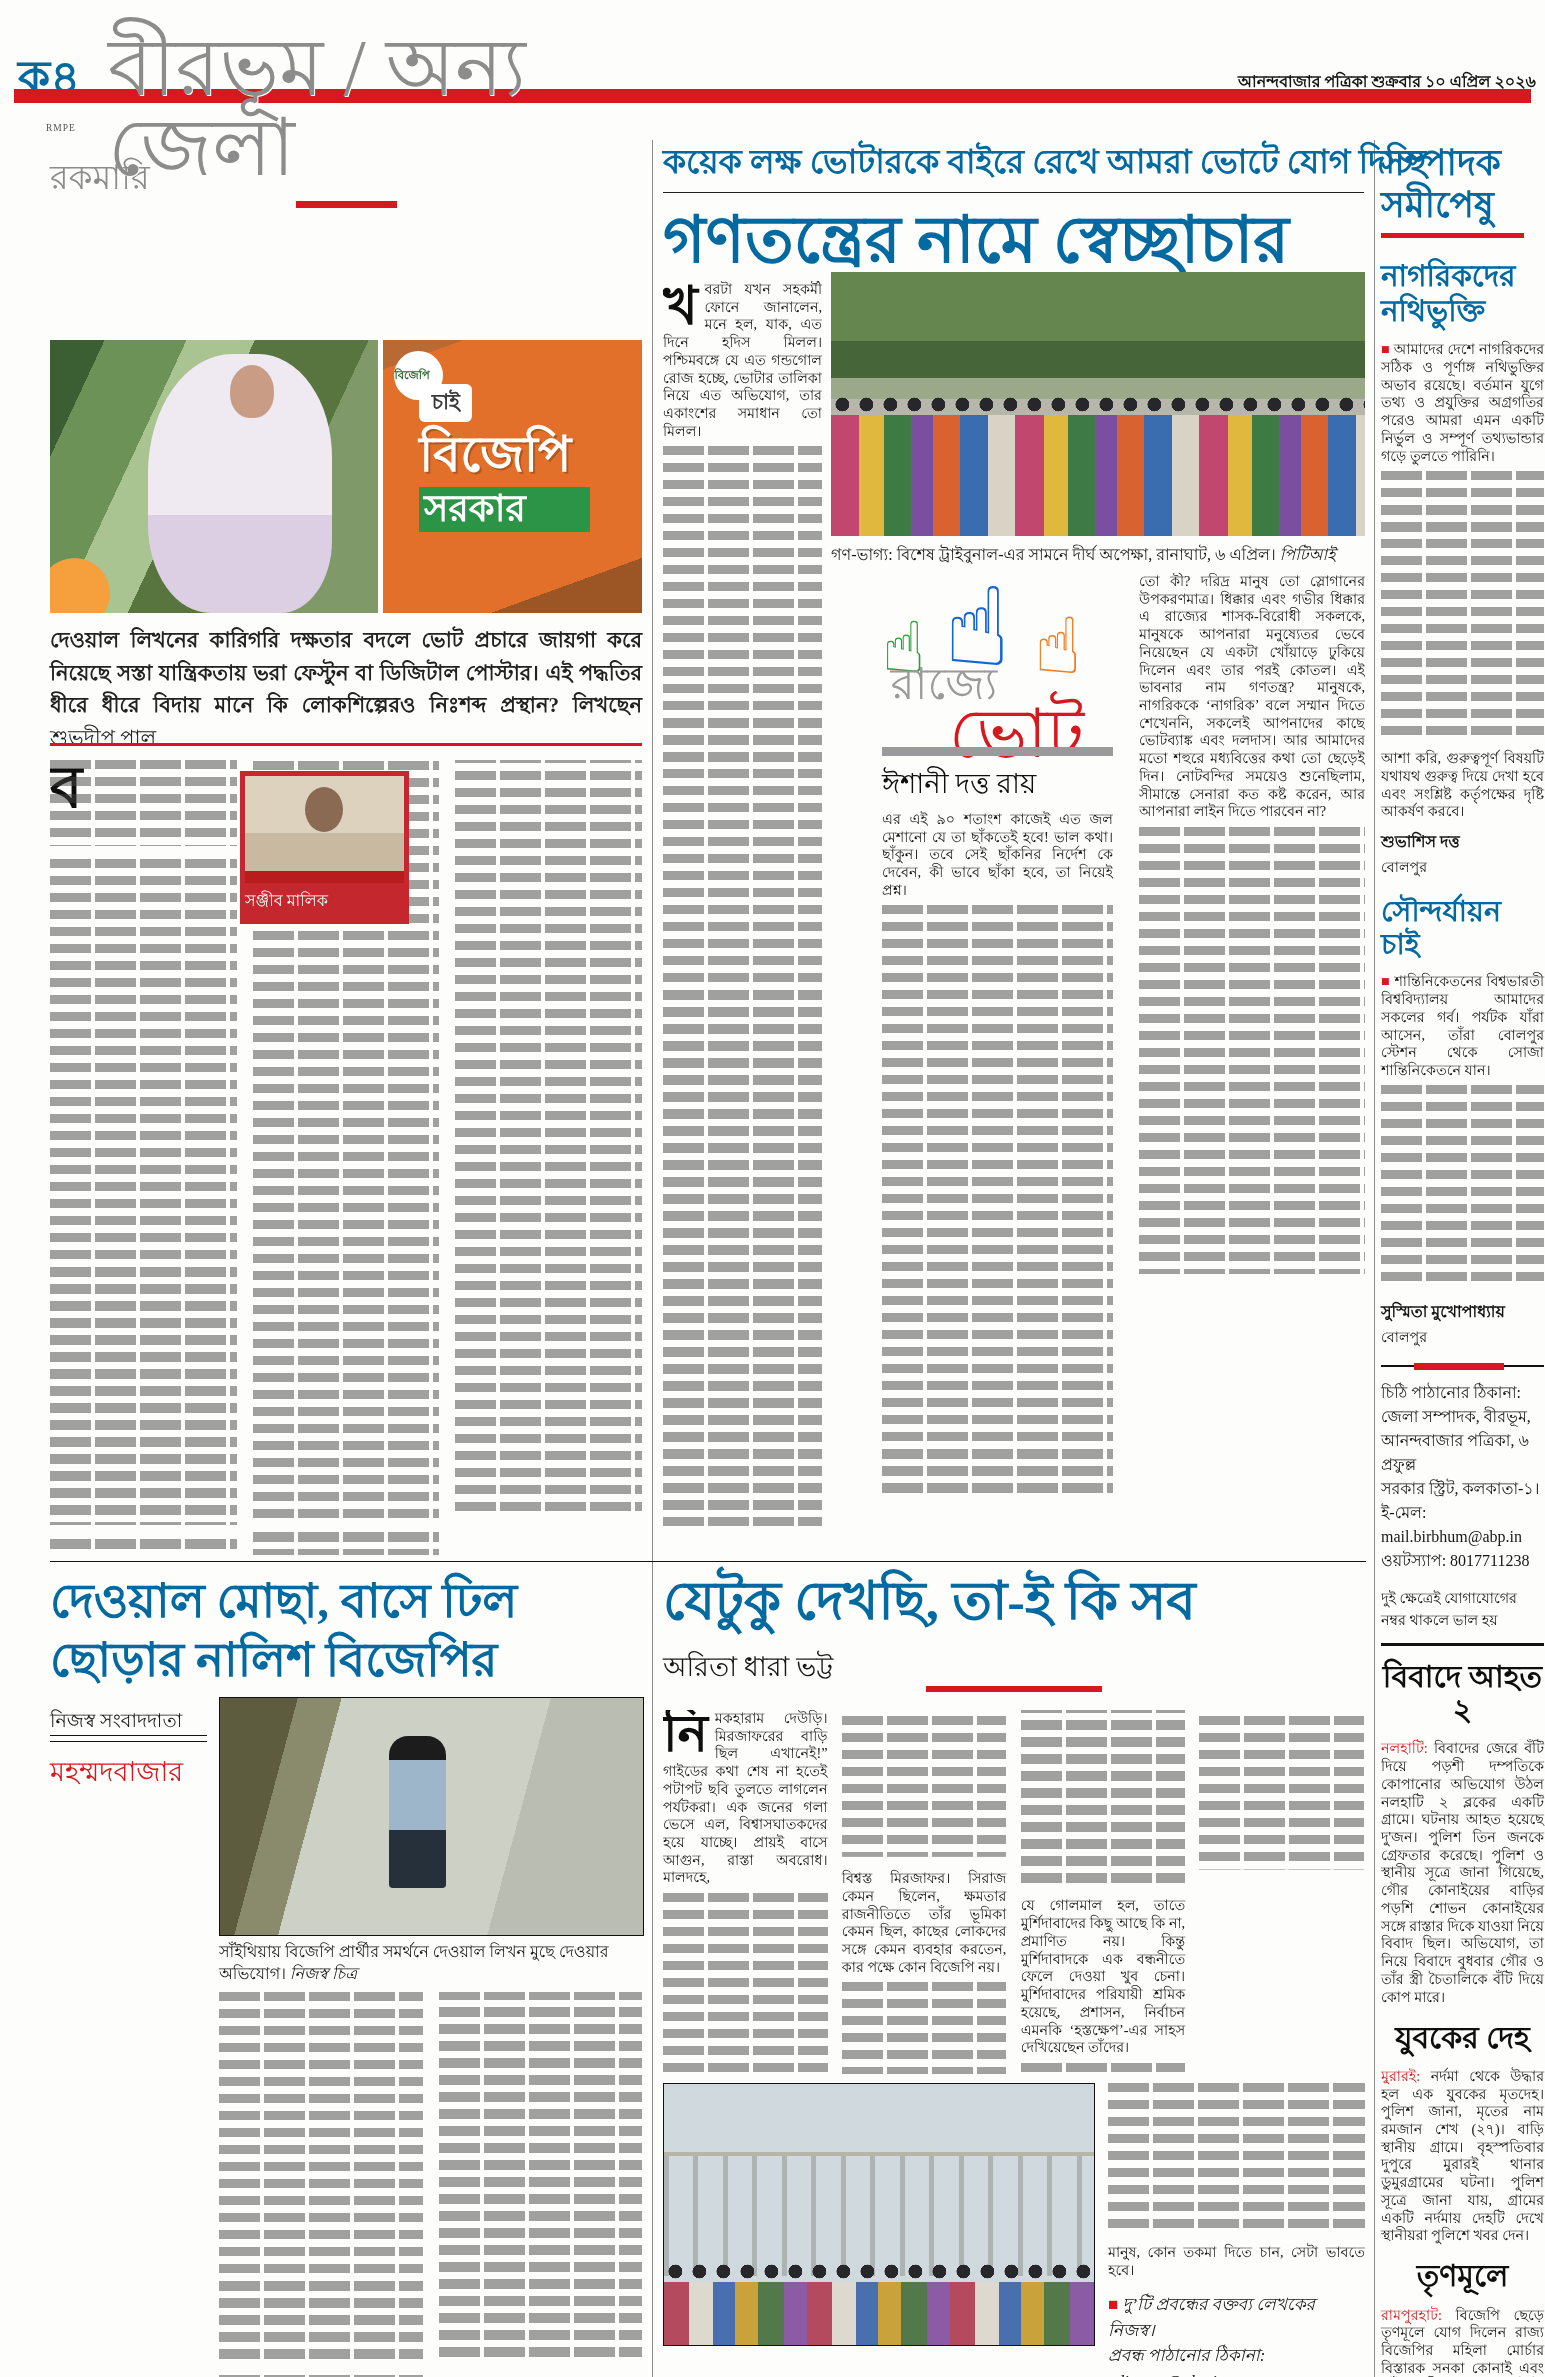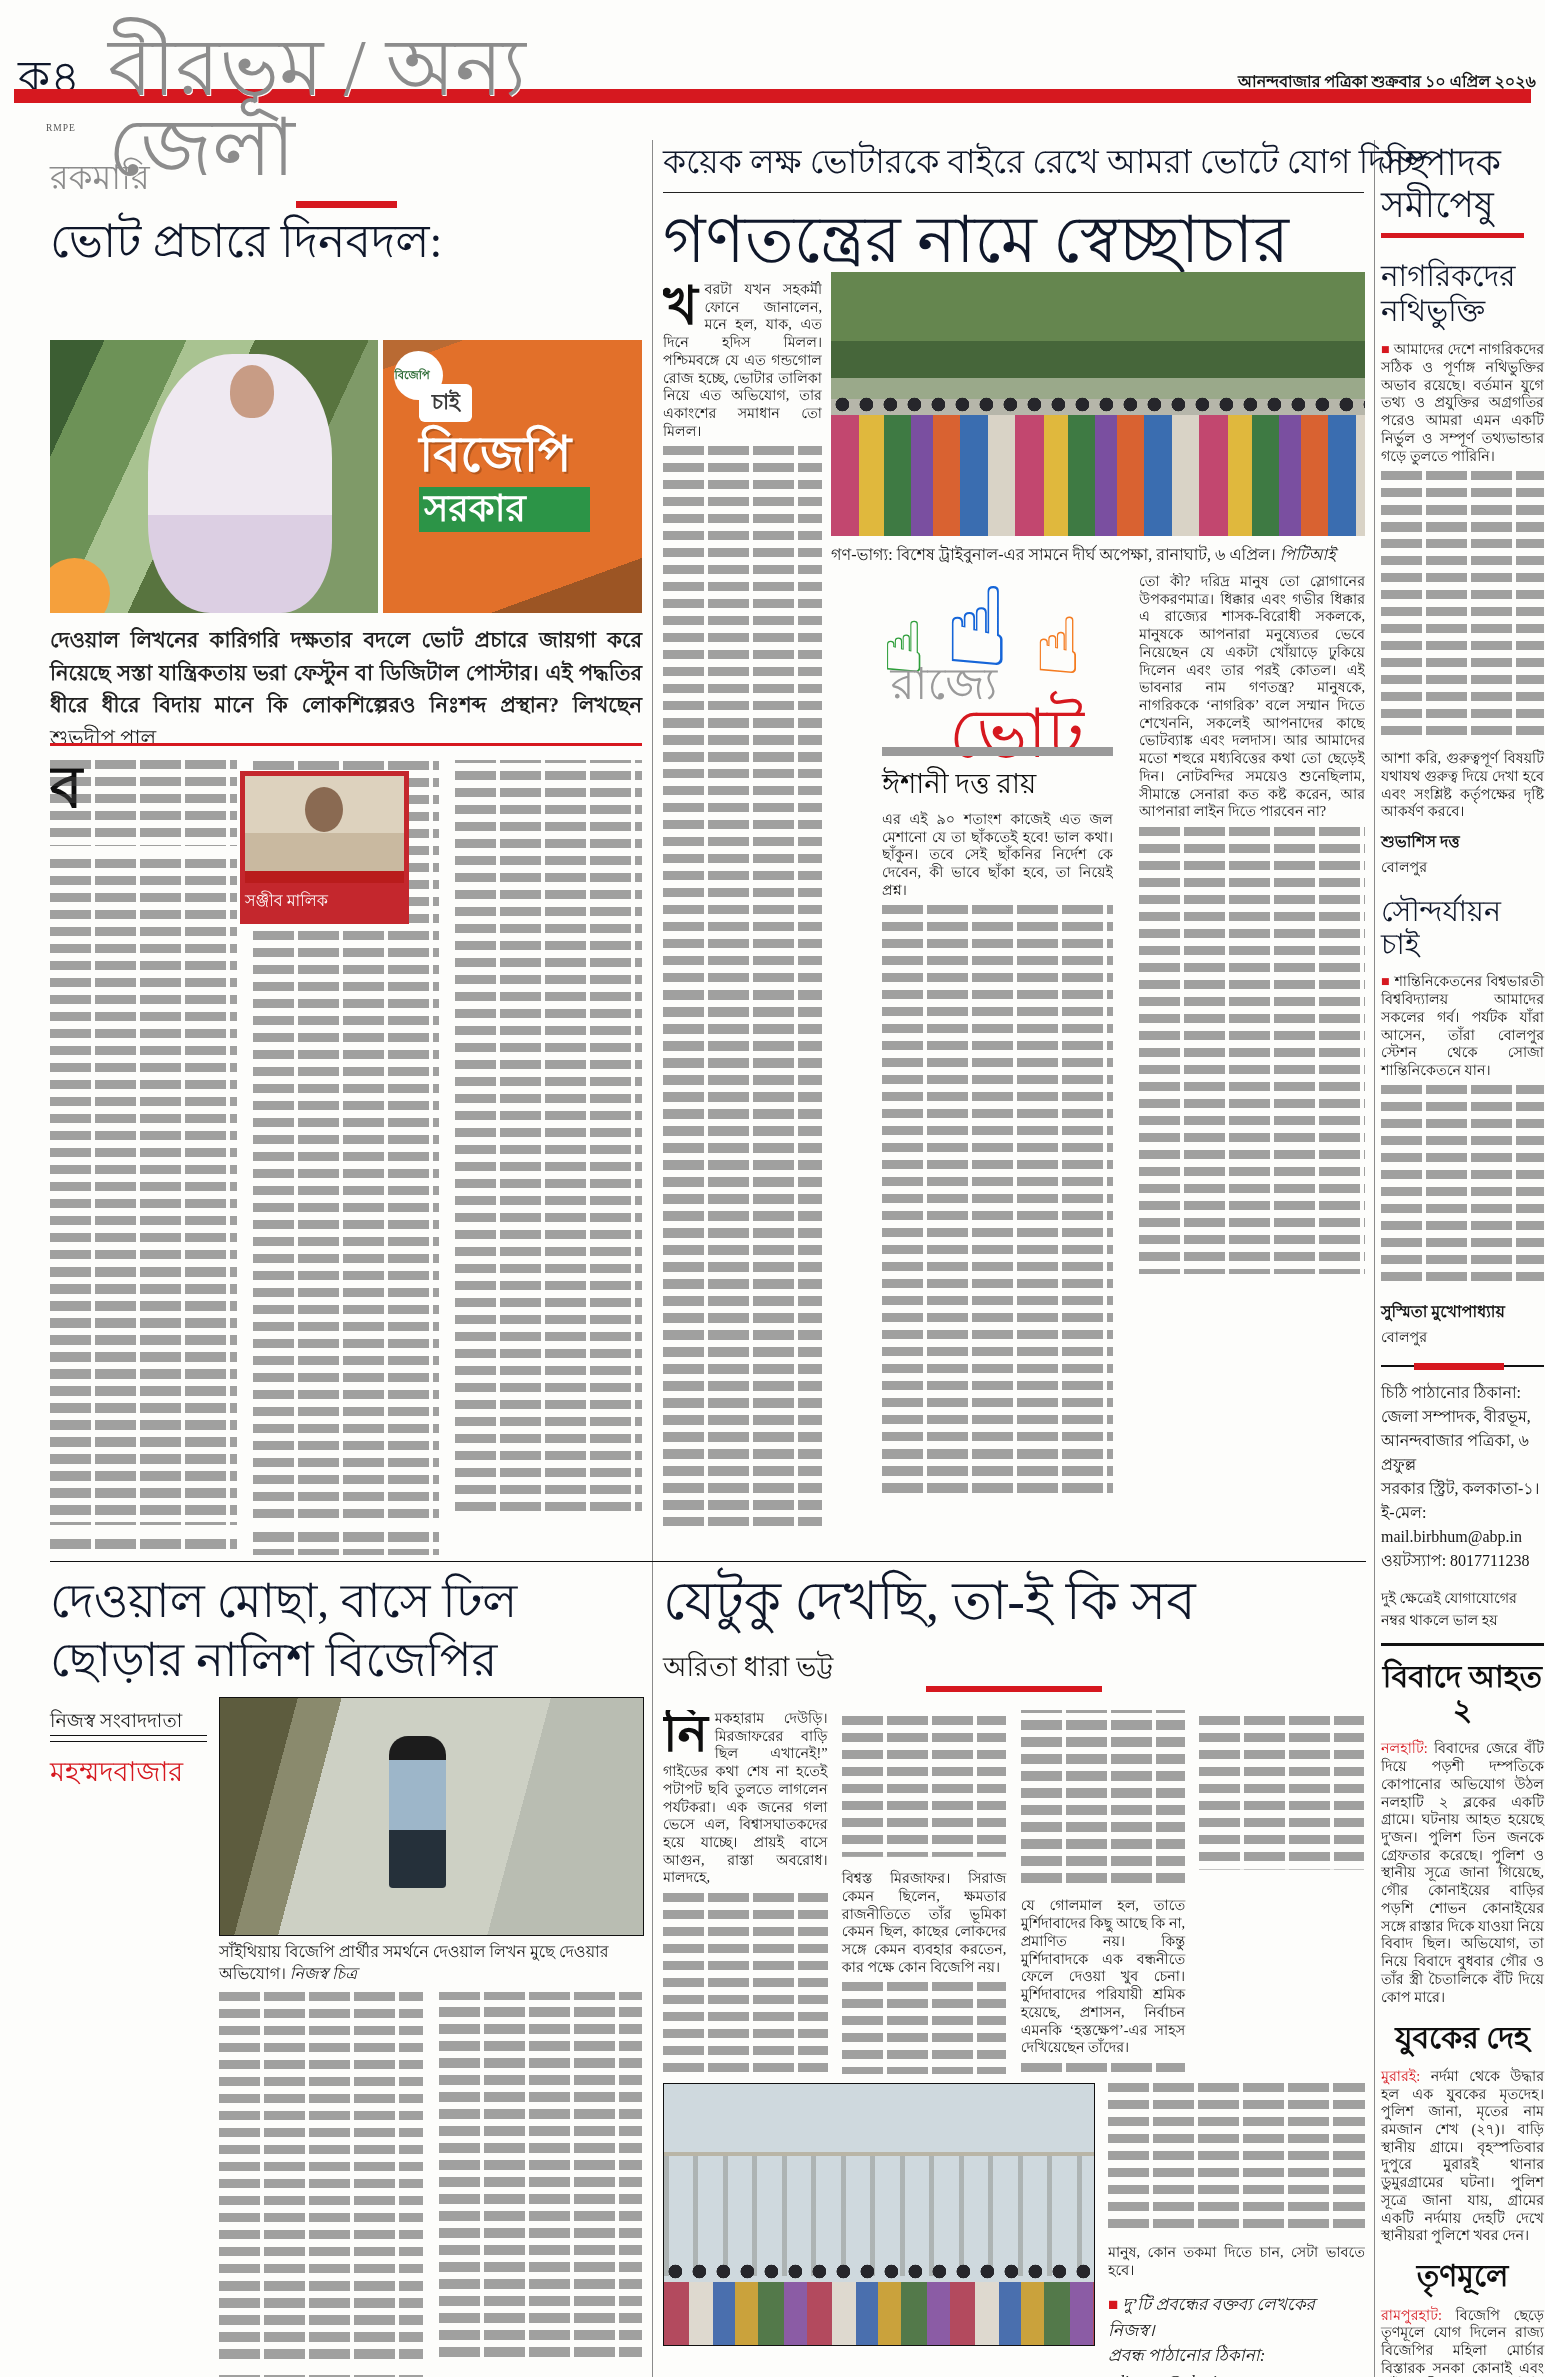--- a/index.html
+++ b/index.html
@@ -6,21 +6,21 @@
   #page{position:relative;width:1545px;height:2389px;background:#fdfdfb;
         font-family:"Liberation Serif","DejaVu Serif",serif;color:#161616;overflow:hidden}
   .abs{position:absolute}
   .b{font-weight:normal}
   .i{font-style:italic}
   .c{text-align:left}
   .j{text-align:justify}
   .red{color:#d6181f}
   .gray{color:#8c8c8c}
   .bar{background:#d6181f}
-  .hl{font-weight:normal;color:#0f172a;line-height:1.18}
+  .hl{font-weight:bold;color:#0369a1;line-height:1.18}
   .body30{font-size:14.3px;line-height:1.24;text-align:justify}
   .body30 p{margin:0 0 5.7px}
   .cols{column-fill:auto;overflow:hidden}
   .tx{background:
       repeating-linear-gradient(90deg,transparent 0 41px,#fdfdfb 41px 45px),
       repeating-linear-gradient(180deg,#454545 0 9.5px,transparent 9.5px 17px);
       opacity:.5;margin-bottom:13.3px}
   .dropcap{float:left;font-weight:bold;line-height:.82;margin:3.8px 6.7px 0 0;color:#0e0e0e}
   .vline{position:absolute;width:1px;background:#8a8a8a}
   .ph{position:absolute;overflow:hidden}
@@ -48,21 +48,20 @@
   <div class="abs" style="left:1084px;top:69px;width:452px;font-size:16px;text-align:right;font-weight:bold;z-index:2">আনন্দবাজার পত্রিকা শুক্রবার ১০ এপ্রিল ২০২৬</div>
 
   <div class="vline" style="left:652px;top:140px;height:2242px"></div>
   <div class="vline" style="left:1374px;top:140px;height:2242px"></div>
   <div class="abs" style="left:50px;top:1561px;width:1316px;height:1.4px;background:#111"></div>
 
   <div class="abs c b gray" style="left:50px;top:151px;width:592px;font-size:34px">রকমারি</div>
   <div class="abs bar" style="left:296px;top:201px;width:101px;height:7.1px"></div>
 
   <div class="abs c hl" style="left:50px;top:215px;width:592px;font-size:46px">
-    <div>ভোট প্রচারে দিনবদল:</div>
   </div>
 
   <div class="ph" id="ph-mamata" style="left:50px;top:340px;width:328px;height:273px;background:linear-gradient(115deg,#3c5e33 0 12%,#6d9257 12% 30%,#a9c391 30% 45%,#58743f 45% 70%,#7f9a68 70%)">
     <div style="position:absolute;left:30%;top:5%;width:56%;height:95%;background:linear-gradient(180deg,#efe9f1 0 62%,#dccfe3 62%);border-radius:46% 40% 28% 34%"></div>
     <div style="position:absolute;left:55%;top:9%;width:44px;height:53px;background:#c89c85;border-radius:50% 50% 45% 45%"></div>
     <div style="position:absolute;left:-11.4px;bottom:-16px;width:71px;height:71px;border-radius:50%;background:#f5a03c"></div>
   </div>
 
   <div class="ph" id="ph-poster" style="left:383px;top:340px;width:259px;height:273px;background:linear-gradient(160deg,#b96a33 0 8%,#e2702a 8% 85%,#9c5524 85%)">
     <div class="c" style="position:absolute;left:11.4px;top:10.5px;width:49px;height:49px;border-radius:50%;background:#fff;font-size:11.4px;font-weight:bold;color:#2c6b35;line-height:49px">বিজেপি</div>

